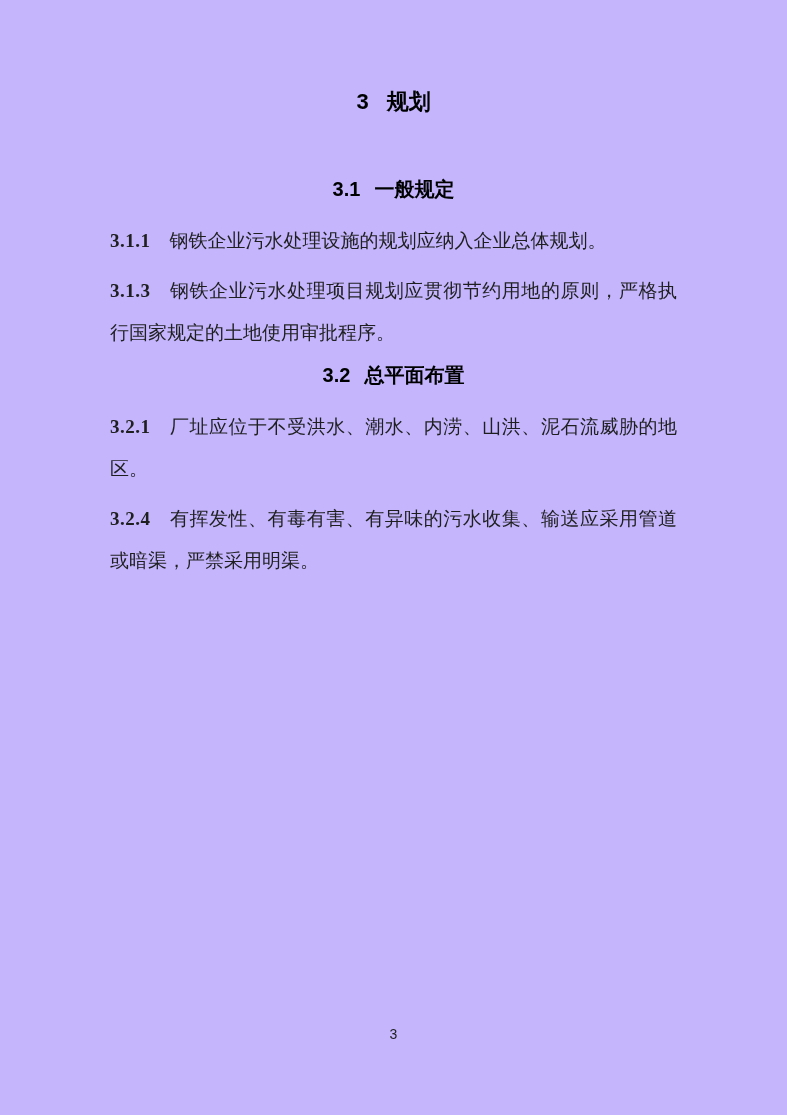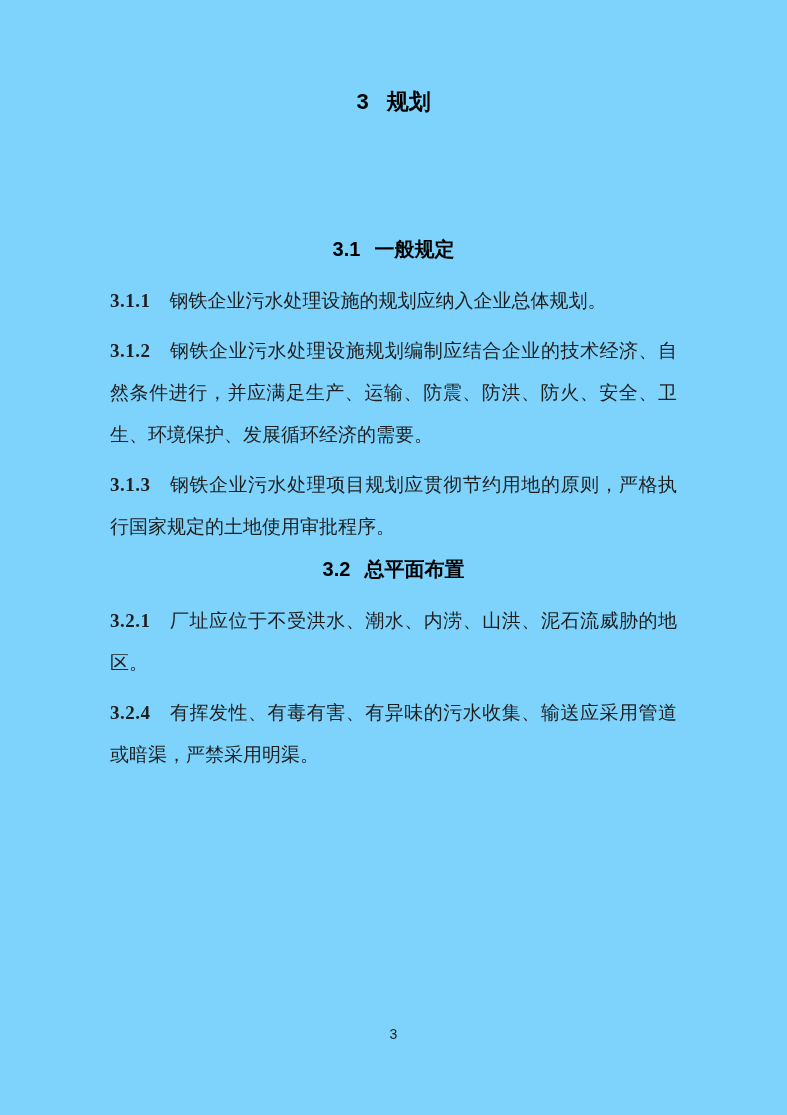--- a/index.html
+++ b/index.html
@@ -2,21 +2,21 @@
 <html lang="zh"><head>
 <meta charset="utf-8">
 <style>
   * { margin: 0; padding: 0; box-sizing: border-box; }
   html, body { background: #ffffff; }
   .page {
     position: relative;
     width: 787px;
     height: 1115px;
     margin: 0 auto;
-    background: #7dd3fc;
+    background: #c4b5fd;
     color: #1f1f1f;
     overflow: hidden;
   }
   .content {
     padding: 88px 110px 0 110px;
   }
   .doc-title {
     text-align: center;
     font-family: "Liberation Sans", "DejaVu Sans", sans-serif;
     font-weight: bold;
@@ -28,21 +28,21 @@
   .section-heading {
     text-align: center;
     font-family: "Liberation Sans", "DejaVu Sans", sans-serif;
     font-weight: bold;
     font-size: 20px;
     line-height: 26px;
     color: #000000;
     margin: 0 0 18px 0;
   }
   .section-heading .heading-num { margin-right: 14px; }
-  .section-1 .section-heading { margin-top: 120px; }
+  .section-1 .section-heading { margin-top: 60px; }
   .section-2 .section-heading { margin-top: 2px; }
   p.clause {
     font-family: "Liberation Serif", "DejaVu Serif", serif;
     font-size: 19px;
     line-height: 42px;
     text-align: justify;
     margin: 0 0 8px 0;
     color: #1f1f1f;
   }
   .clause-num {
@@ -75,23 +75,20 @@
 
     <section class="section-1">
       <h2 class="section-heading">
         <span class="heading-num">3.1</span><span>一般规定</span>
       </h2>
 
       <p class="clause">
         <span class="clause-num">3.1.1</span><span class="clause-text">钢铁企业污水处理设施的规划应纳入企业总体规划。</span>
       </p>
 
-      <p class="clause">
-        <span class="clause-num">3.1.2</span><span class="clause-text">钢铁企业污水处理设施规划编制应结合企业的技术经济、自然条件进行，并应满足生产、运输、防震、防洪、防火、安全、卫生、环境保护、发展循环经济的需要。</span>
-      </p>
 
       <p class="clause">
         <span class="clause-num">3.1.3</span><span class="clause-text">钢铁企业污水处理项目规划应贯彻节约用地的原则，严格执行国家规定的土地使用审批程序。</span>
       </p>
     </section>
 
     <section class="section-2">
       <h2 class="section-heading">
         <span class="heading-num">3.2</span><span>总平面布置</span>
       </h2>

